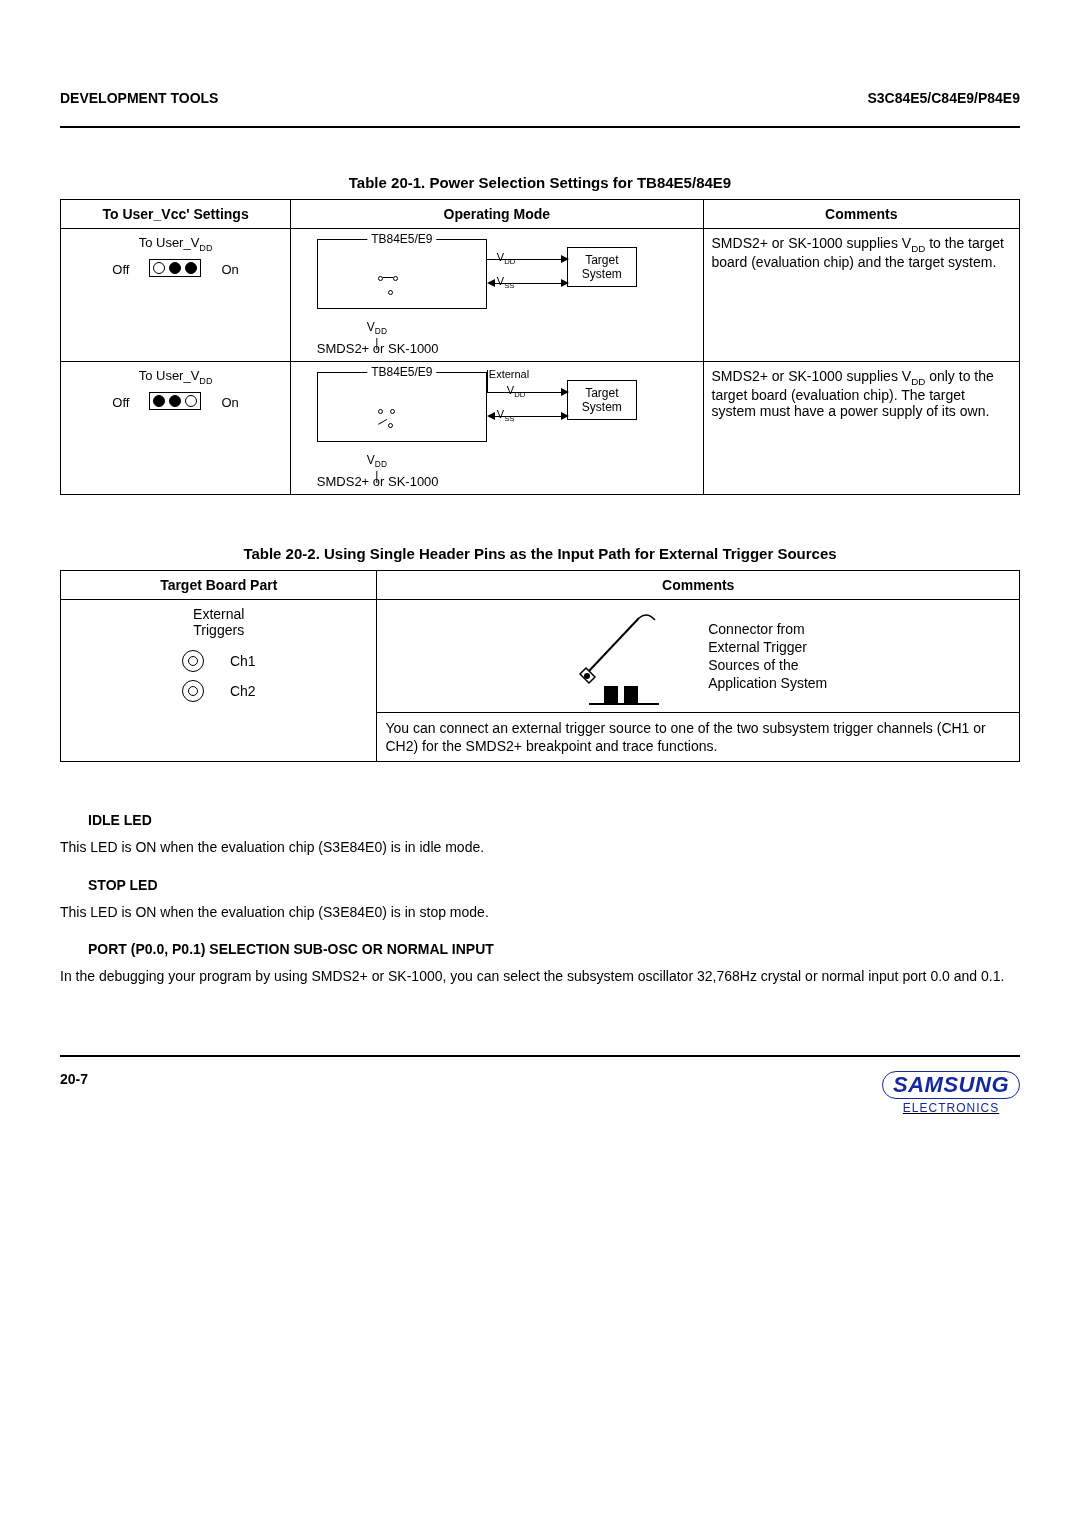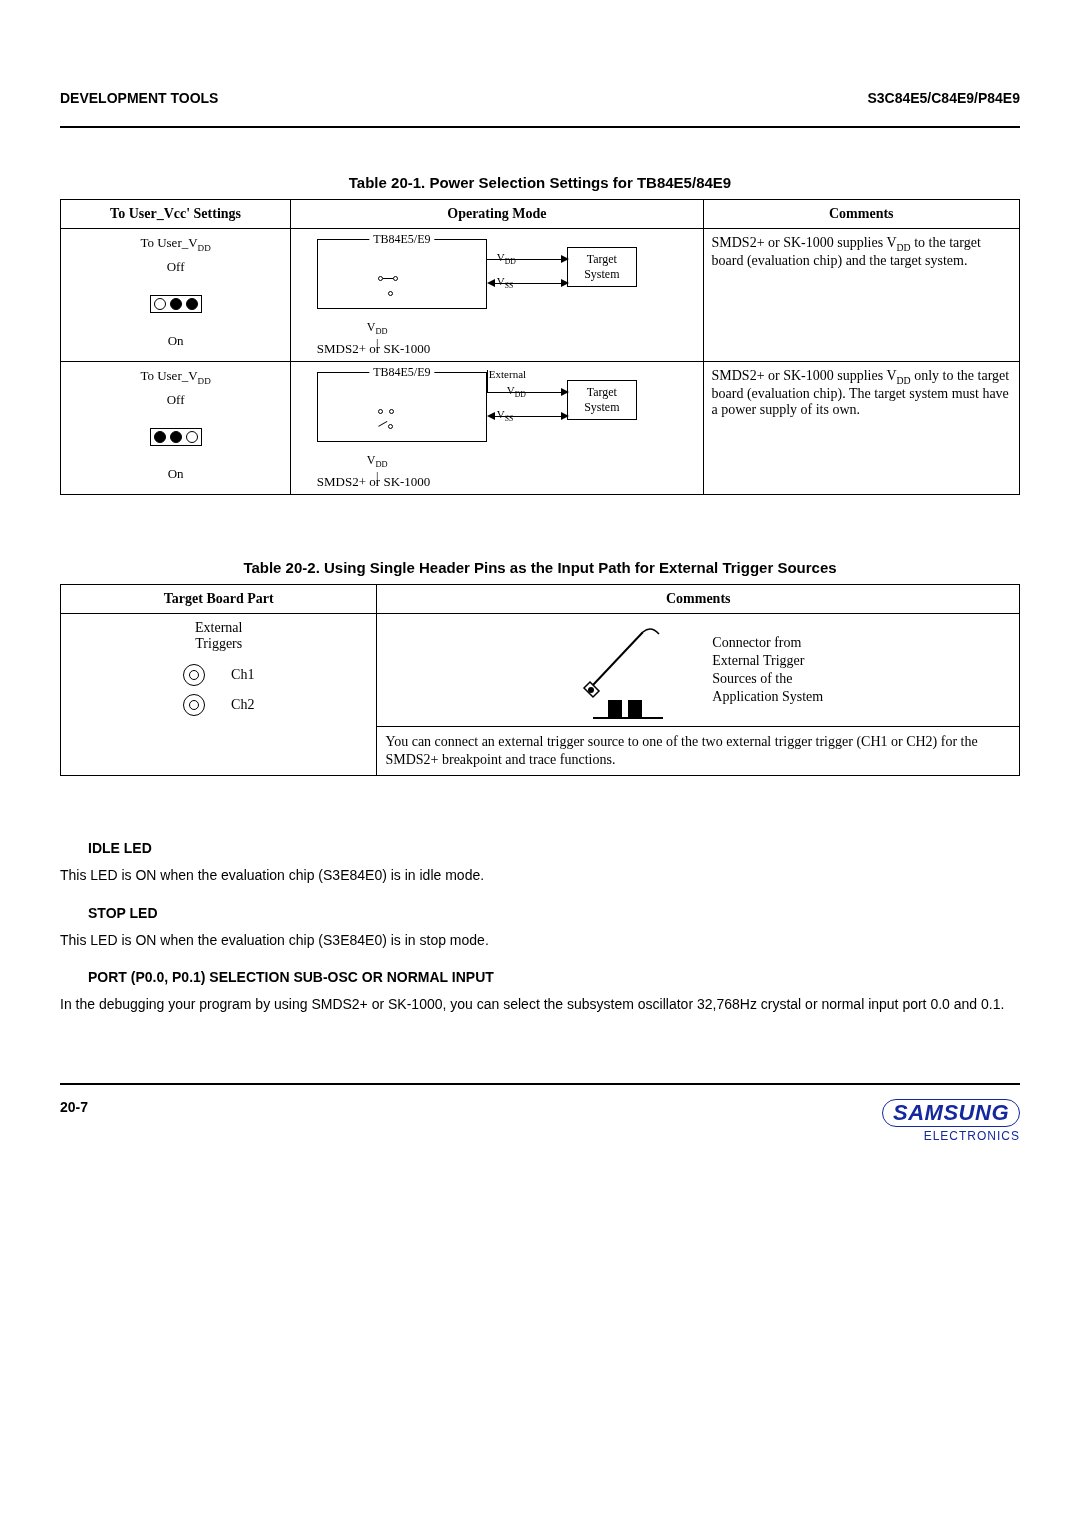--- a/index.html
+++ b/index.html
@@ -23,39 +23,38 @@
   }
   .table-caption {
     text-align: center;
     font-weight: bold;
     font-size: 15px;
     margin-bottom: 8px;
   }
   table.bordered {
     width: 100%;
     border-collapse: collapse;
-    margin-bottom: 64px;
-    font-family: Liberation Serif, serif;
+    margin-bottom: 50px;
   }
   table.bordered th, table.bordered td {
     border: 1px solid #000;
     padding: 6px 8px;
     vertical-align: top;
     font-size: 14px;
   }
   table.bordered th {
     font-weight: bold;
     text-align: center;
   }
   .col-settings { width: 24%; }
   .col-opmode { width: 43%; }
   .col-comments { width: 33%; }
   .switch-cell { text-align: center; padding-top: 8px; }
   .switch-label-top { font-size: 13px; margin-bottom: 6px; }
-  .switch-wrap { display: inline-flex; align-items: center; gap: 20px; font-size: 13px; flex-direction: column; }
+  .switch-wrap { display: inline-flex; align-items: flex-end; gap: 20px; font-size: 13px; }
   .switch-box {
     display: inline-flex;
     border: 1px solid #000;
     padding: 2px 3px;
     gap: 4px;
   }
   .dot-open {
     width: 12px; height: 12px; border: 1.5px solid #000; border-radius: 50%;
     display: inline-block; background: #fff;
   }
@@ -108,21 +107,21 @@
   .conn-cell-top { padding: 14px 8px 4px 8px; }
   .conn-wrap { display: flex; align-items: center; justify-content: center; gap: 19px; }
   .svg-conn { flex-shrink: 0; }
   .conn-text { font-size: 14px; line-height: 1.3; }
   .conn-cell-bot { padding: 6px 10px 10px 10px; font-size: 14px; line-height: 1.3; }
   .section-head { font-weight: bold; font-size: 14px; margin-top: 20px; margin-bottom: 10px; padding-left: 28px; }
   .body-p { font-size: 14px; line-height: 1.3; margin-bottom: 20px; }
   .footer-rule { border-top: 2px solid #000; margin-top: 70px; }
   .footer-row { display: flex; justify-content: space-between; align-items: flex-start; padding-top: 14px; }
   .page-num { font-weight: bold; font-size: 14px; }
-  .logo-wrap { text-align: right; }
+  .logo-wrap { text-align: center; text-decoration: underline; }
   .samsung-logo {
     font-family: Arial, sans-serif;
     font-weight: bold;
     font-style: italic;
     color: #1428a0;
     font-size: 22px;
     letter-spacing: 0.5px;
     display: inline-block;
     border: 1px solid #1428a0;
     border-radius: 14px;
@@ -276,21 +275,21 @@
             <circle cx="18" cy="70" r="3" fill="#000"></circle>
             <rect x="35" y="80" width="14" height="18" fill="#000"></rect>
             <rect x="55" y="80" width="14" height="18" fill="#000"></rect>
             <line x1="20" y1="98" x2="90" y2="98" stroke="#000" stroke-width="2"></line>
           </svg>
           <div class="conn-text">Connector from<br>External Trigger<br>Sources of the<br>Application System</div>
         </div>
       </td>
     </tr>
     <tr>
-      <td class="conn-cell-bot">You can connect an external trigger source to one of the two external trigger trigger (CH1 or CH2) for the SMDS2+ breakpoint and trace functions.</td>
+      <td class="conn-cell-bot">You can connect an external trigger source to one of the two subsystem trigger channels (CH1 or CH2) for the SMDS2+ breakpoint and trace functions.</td>
     </tr>
   </tbody>
 </table>
 
 <div class="section-head">IDLE LED</div>
 <p class="body-p">This LED is ON when the evaluation chip (S3E84E0) is in idle mode.</p>
 
 <div class="section-head">STOP LED</div>
 <p class="body-p">This LED is ON when the evaluation chip (S3E84E0) is in stop mode.</p>
 

